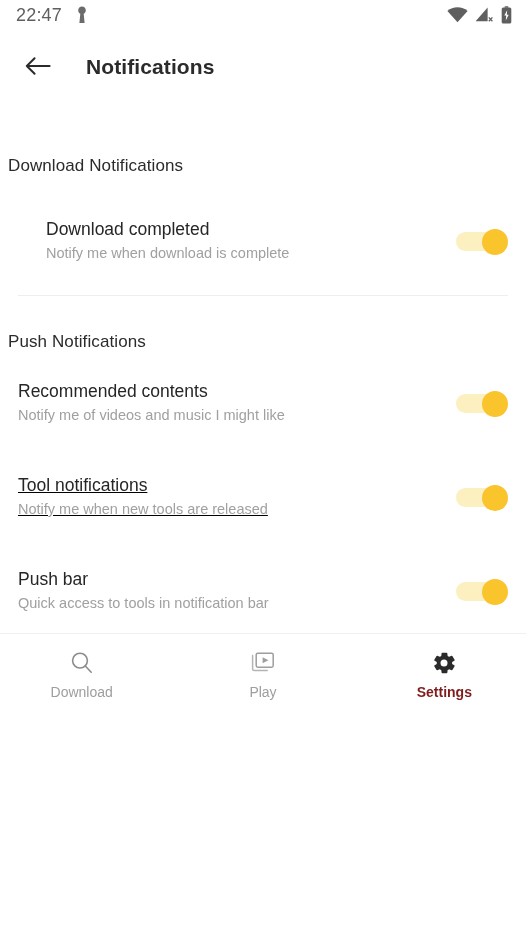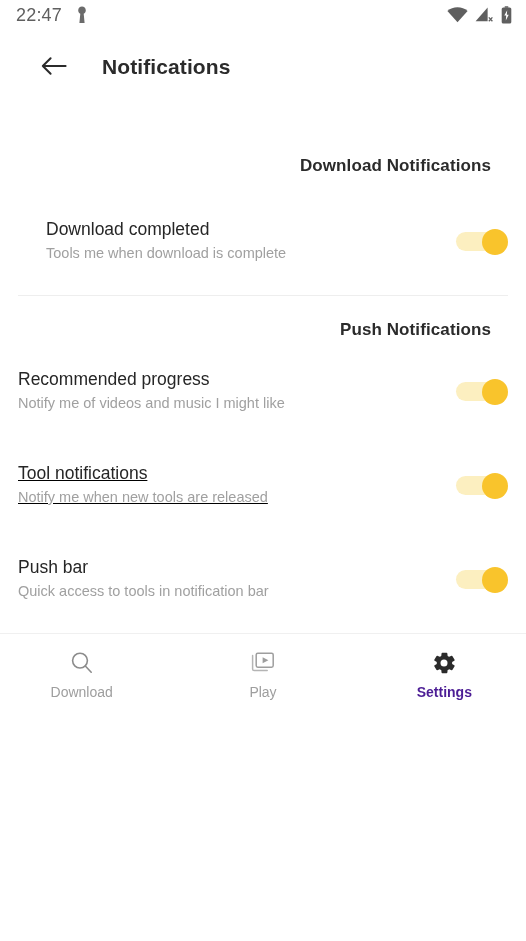--- a/index.html
+++ b/index.html
@@ -50,21 +50,21 @@
     gap: 7px;
   }
   .status-right-icons svg, .status-left-icons svg { display: block; }
 
   
   .appbar {
     height: 74px;
     flex: 0 0 74px;
     display: flex;
     align-items: center;
-    padding-left: 36px;
+    padding-left: 20px;
     box-sizing: border-box;
   }
   .back-btn {
     width: 36px;
     height: 36px;
     display: flex;
     align-items: center;
     justify-content: center;
     cursor: pointer;
     background: none;
@@ -80,28 +80,27 @@
   }
 
   
   .content {
     flex: 1 1 auto;
     overflow: hidden;
     position: relative;
   }
   .section-header {
     font-size: 17px;
-    font-weight: bold;
+    font-weight: normal;
     color: #2b2b2b;
-    padding: 0 35px;
+    padding: 0 8px;
     letter-spacing: 0.1px;
-    text-align: right;
   }
   .sec1-header { margin-top: 52px; }
-  .sec2-header { margin-top: 24px; }
+  .sec2-header { margin-top: 36px; }
 
   .row {
     display: flex;
     align-items: center;
     padding: 0 18px;
     box-sizing: border-box;
     min-height: 62px;
     cursor: pointer;
   }
   .row-texts {
@@ -180,21 +179,21 @@
     gap: 7px;
     cursor: pointer;
     padding-bottom: 4px;
   }
   .navitem .navlabel {
     font-size: 14px;
     color: #9e9e9e;
     line-height: 1;
   }
   .navitem.active .navlabel {
-    color: #4c1d95;
+    color: #7f1d1d;
     font-weight: bold;
   }
   .navicon { height: 30px; display: flex; align-items: center; justify-content: center; }
   .navicon svg { display: block; }
 </style>
 </head>
 <body>
 
 <div class="phone">
 
@@ -242,35 +241,35 @@
   </div>
 
   <div class="content">
 
     <div class="section-header sec1-header">Download Notifications</div>
 
 
     <div class="row r2">
       <div class="row-texts">
         <div class="row-title">Download completed</div>
-        <div class="row-sub">Tools me when download is complete</div>
+        <div class="row-sub">Notify me when download is complete</div>
       </div>
       <div class="toggle">
         <div class="track"></div>
         <div class="thumb"></div>
       </div>
     </div>
 
     <div class="divider"></div>
 
     <div class="section-header sec2-header">Push Notifications</div>
 
     <div class="row r3">
       <div class="row-texts">
-        <div class="row-title">Recommended progress</div>
+        <div class="row-title">Recommended contents</div>
         <div class="row-sub">Notify me of videos and music I might like</div>
       </div>
       <div class="toggle">
         <div class="track"></div>
         <div class="thumb"></div>
       </div>
     </div>
 
     <div class="row r4">
       <div class="row-texts">

